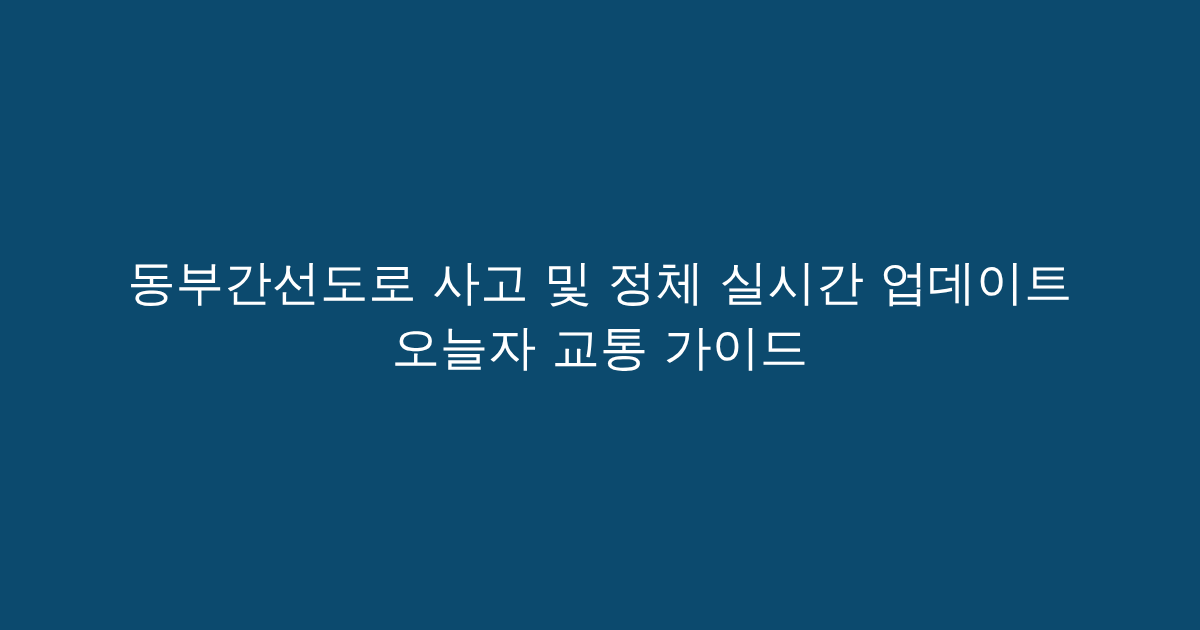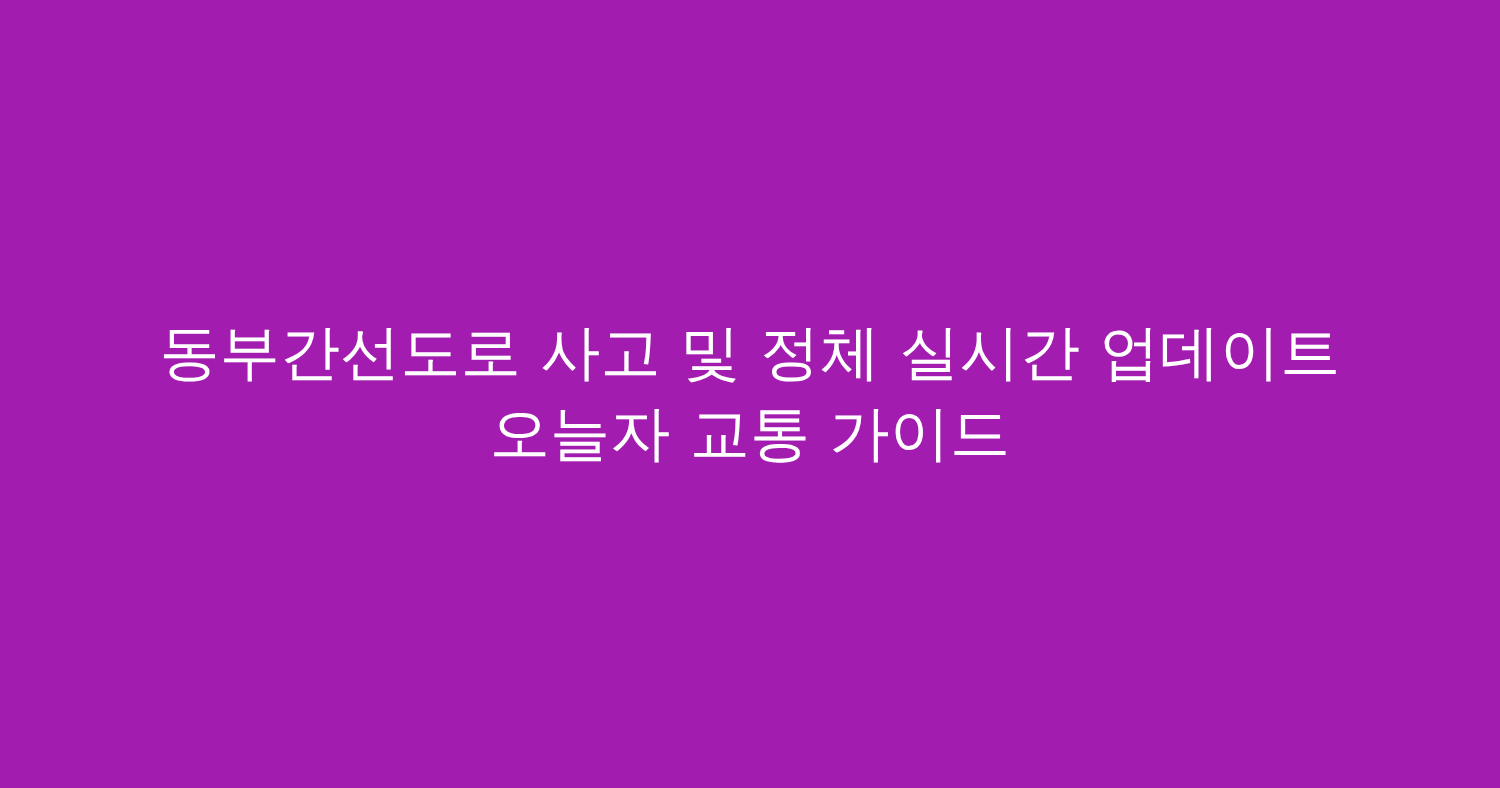--- a/index.html
+++ b/index.html
@@ -13,21 +13,21 @@
     height: 630px;
     overflow: hidden;
     font-family: "DejaVu Sans", "Liberation Sans", sans-serif;
   }
 
   .card {
     position: relative;
     box-sizing: border-box;
     width: 1200px;
     height: 630px;
-    background-color: #a21caf;
+    background-color: #0c4a6e;
     display: flex;
     align-items: center;
     justify-content: center;
     padding: 0 80px;
   }
 
   .card-inner {
     width: 100%;
     display: flex;
     align-items: center;

